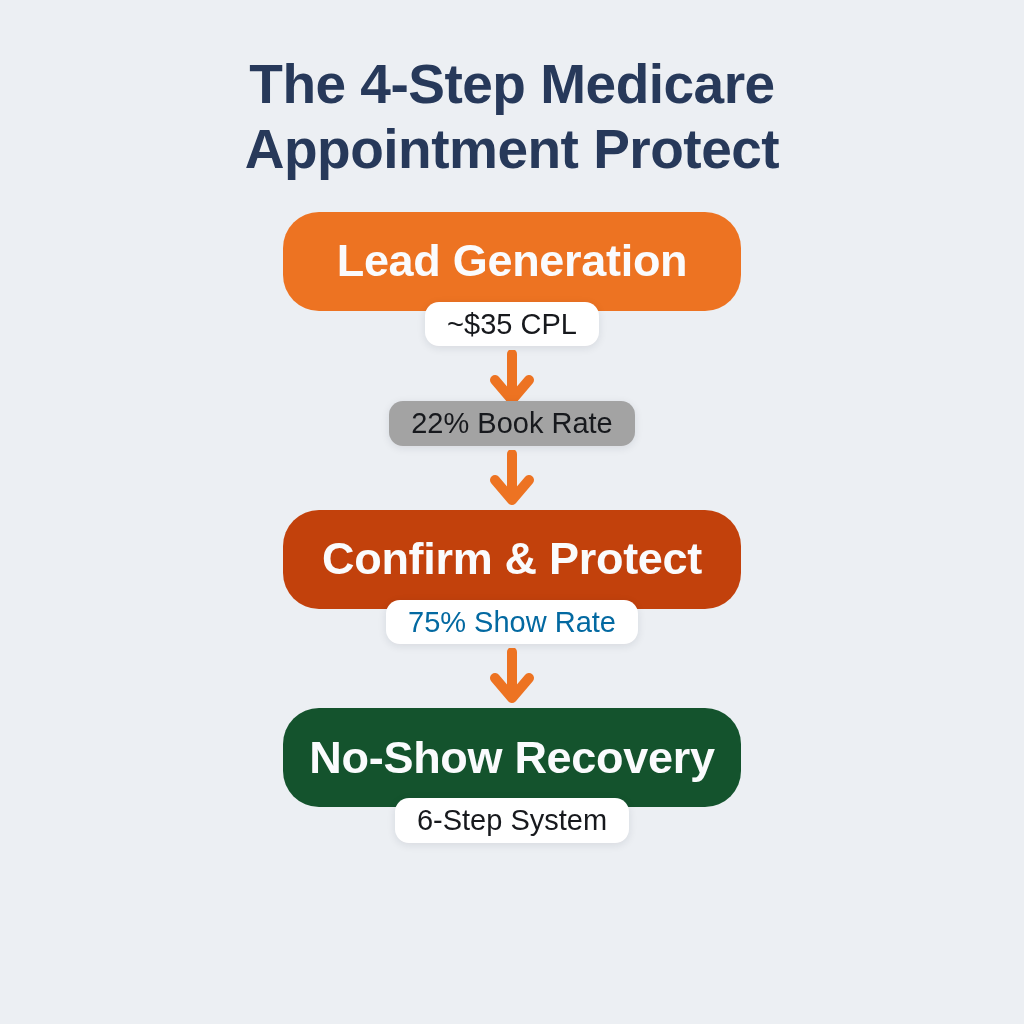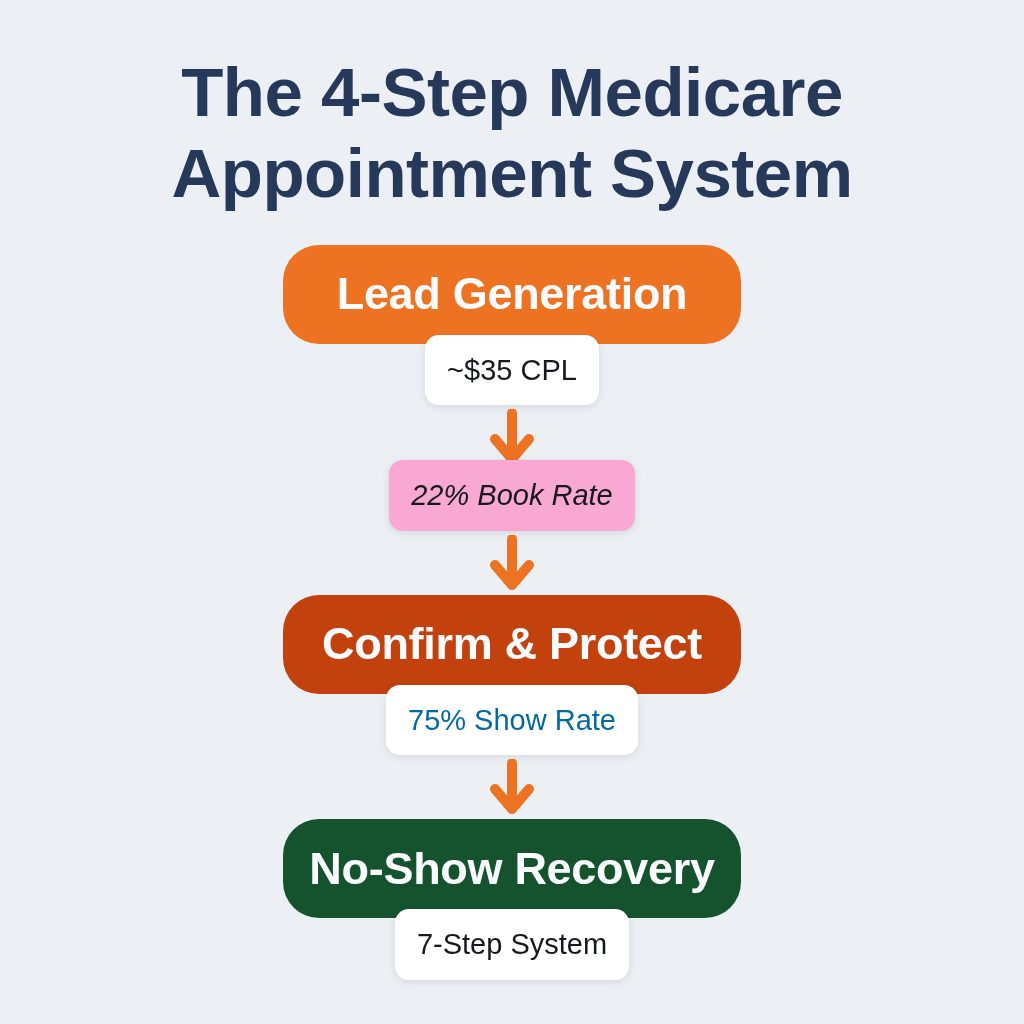--- a/index.html
+++ b/index.html
@@ -10,21 +10,21 @@
   .canvas {
     position: relative;
     width: 1024px;
     height: 1024px;
     margin: 0 auto;
     overflow: hidden;
   }
   .title {
     margin: 52px auto 0;
     text-align: center;
-    font-size: 69px;
+    font-size: 55px;
     font-weight: 700;
     line-height: 1.18;
     letter-spacing: -0.5px;
   }
   .flow {
     margin-top: 30px;
     display: flex;
     flex-direction: column;
     align-items: center;
   }
@@ -40,21 +40,21 @@
     display: flex;
     align-items: center;
     justify-content: center;
     font-size: 45px;
     font-weight: 700;
     letter-spacing: -0.3px;
     text-align: center;
   }
   .badge {
     margin-top: -9px;
-    padding: 20px 22px;
+    padding: 7px 22px;
     border-radius: 14px;
     font-size: 29px;
     font-weight: 500;
     line-height: 1.05;
     box-shadow: 0 2px 8px rgba(20, 30, 50, 0.10);
     white-space: nowrap;
     text-align: right;
   }
   .arrow {
     margin: 4px 0 2px;
@@ -64,37 +64,37 @@
     align-items: center;
     justify-content: center;
   }
   .arrow svg { display: block; }
 </style>
 </head>
 <body style="background: rgb(236, 239, 243);">
 
 <div class="canvas">
 
-  <h1 class="title" style="color: rgb(39, 57, 90);"><span>The 4-Step Medicare</span><br><span>Appointment System</span></h1>
+  <h1 class="title" style="color: rgb(39, 57, 90);"><span>The 4-Step Medicare</span><br><span>Appointment Protect</span></h1>
 
   <div class="flow">
 
     <div class="step">
       <div class="box" style="background: rgb(237, 115, 34); color: rgb(250, 251, 253);">Lead Generation</div>
       <div class="badge" style="background: rgb(255, 255, 255); color: rgb(23, 25, 29);">~$35 CPL</div>
     </div>
 
     <div class="arrow">
       <svg width="48" height="58" viewBox="0 0 48 58" fill="none">
         <path d="M24 4 L24 42 M7 30 L24 50 L41 30" stroke="#ED7322" stroke-width="10" stroke-linecap="round" stroke-linejoin="round"></path>
       </svg>
     </div>
 
     <div class="step">
-      <div class="badge" style="background: #f9a8d4; color: rgb(23, 25, 29); font-style: italic;">22% Book Rate</div>
+      <div class="badge" style="background: #a3a3a3; color: rgb(23, 25, 29);">22% Book Rate</div>
     </div>
 
     <div class="arrow">
       <svg width="48" height="58" viewBox="0 0 48 58" fill="none">
         <path d="M24 4 L24 42 M7 30 L24 50 L41 30" stroke="#ED7322" stroke-width="10" stroke-linecap="round" stroke-linejoin="round"></path>
       </svg>
     </div>
 
     <div class="step">
       <div class="box" style="background: #c2410c; color: rgb(250, 251, 253);">Confirm &amp; Protect</div>
@@ -102,17 +102,17 @@
     </div>
 
     <div class="arrow">
       <svg width="48" height="58" viewBox="0 0 48 58" fill="none">
         <path d="M24 4 L24 42 M7 30 L24 50 L41 30" stroke="#ED7322" stroke-width="10" stroke-linecap="round" stroke-linejoin="round"></path>
       </svg>
     </div>
 
     <div class="step">
       <div class="box" style="background: #14532d; color: rgb(250, 251, 253);">No-Show Recovery</div>
-      <div class="badge" style="background: rgb(255, 255, 255); color: rgb(23, 25, 29);">7-Step System</div>
+      <div class="badge" style="background: rgb(255, 255, 255); color: rgb(23, 25, 29);">6-Step System</div>
     </div>
 
   </div>
 </div>
 
 </body></html>

